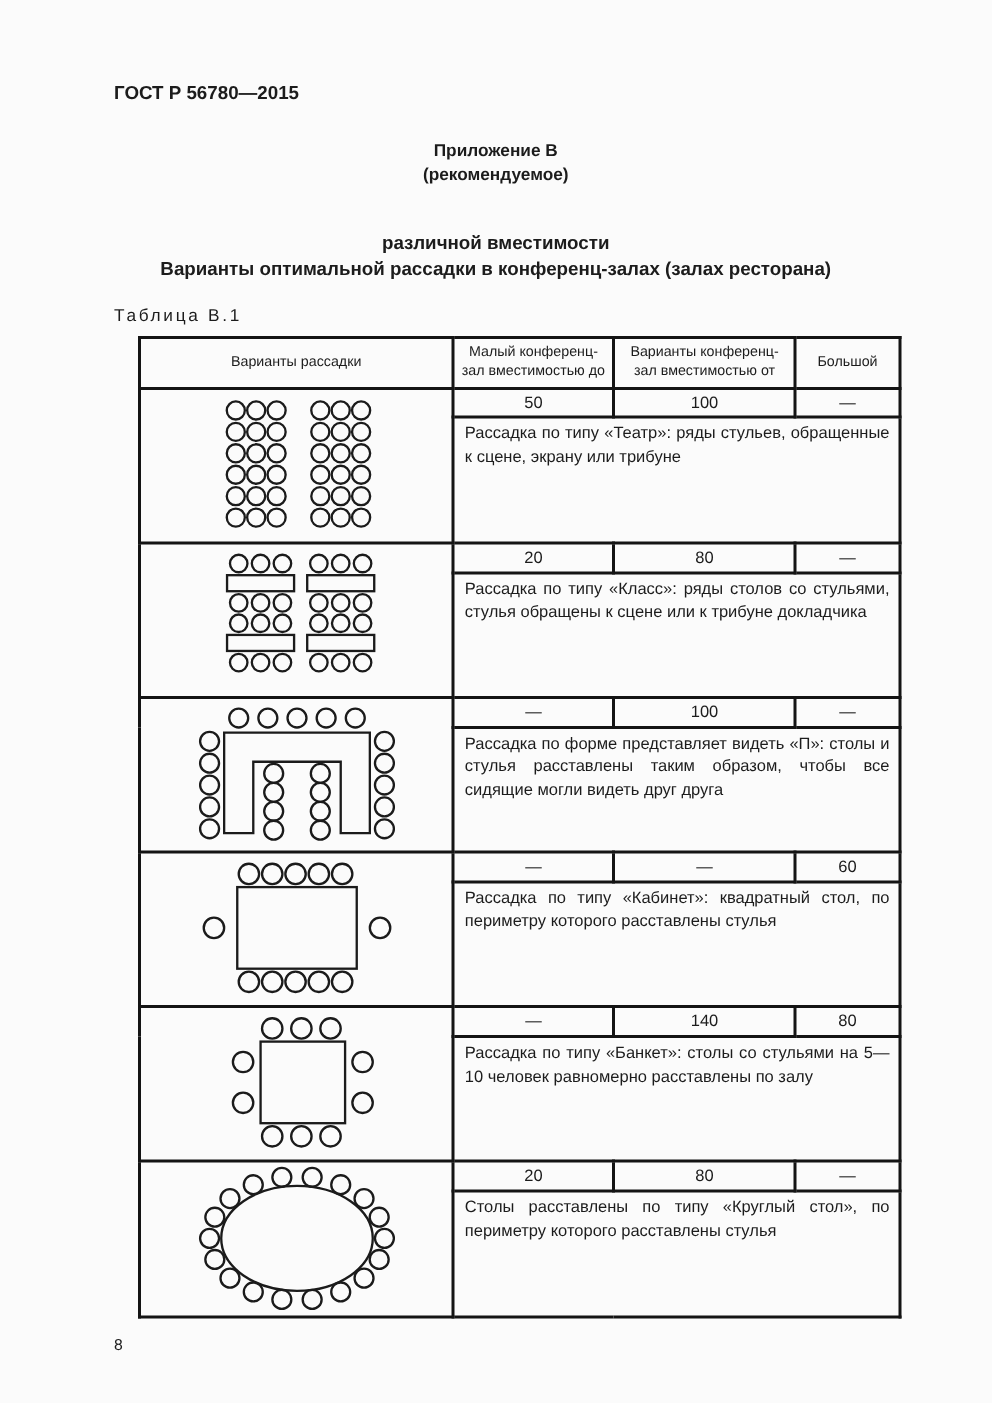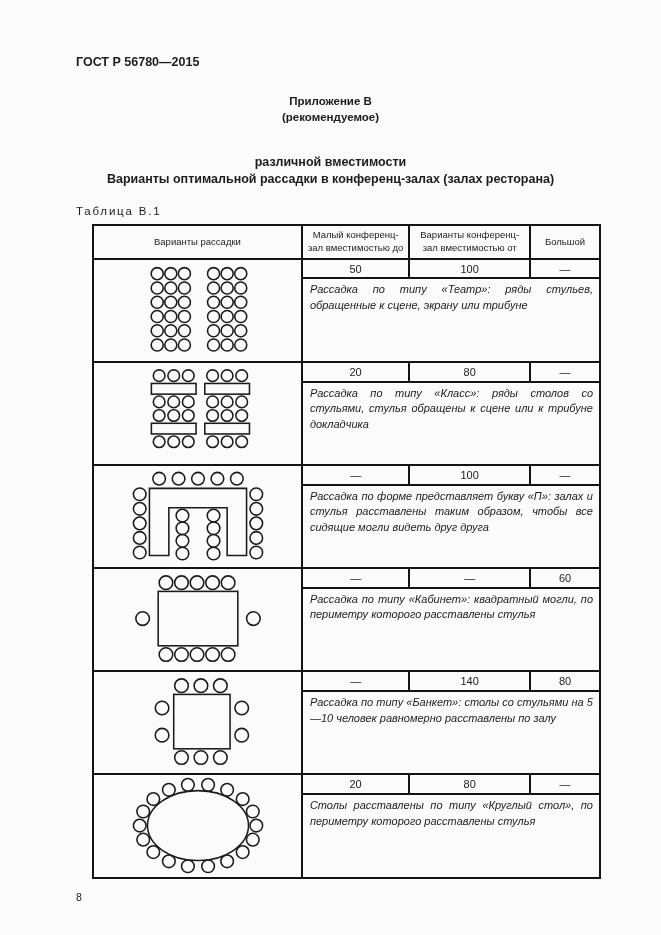--- a/index.html
+++ b/index.html
@@ -24,21 +24,21 @@
     height:34px;padding:3px 4px;
   }
   td.num{
     height:19px;text-align:center;vertical-align:middle;
     font-size:11px;padding:1px 2px;border-bottom:1px solid #141414;
   }
   tr.desc td{
     border-top:1px solid #141414;
     height:81px;vertical-align:top;
     font-size:11px;line-height:1.42;
-    padding:3px 6px 3px 7px;text-align:justify;font-style:italic;
+    padding:3px 6px 3px 7px;text-align:justify;
   }
   td.diagram-cell{text-align:center;vertical-align:middle;padding:2px;}
   td.diagram-cell svg{display:block;margin:0 auto;width:204px;}
   td.diagram-cell svg *{fill:none;stroke:#1b1b1b;stroke-width:1.6;}
   .page-num{margin-top:12px;font-size:10.5px;}
 </style>
 </head>
 <body>
 
 <div class="page">
@@ -190,21 +190,21 @@
               <circle cx="121" cy="75" r="6.5"></circle>
               <circle cx="89" cy="88" r="6.5"></circle>
               <circle cx="121" cy="88" r="6.5"></circle>
             </svg>
         </td>
         <td class="num">—</td>
         <td class="num">100</td>
         <td class="num">—</td>
       </tr>
       <tr class="desc">
-        <td colspan="3">Рассадка по форме представляет букву «П»: залах и стулья расставлены таким образом, чтобы все сидящие могли видеть друг друга</td>
+        <td colspan="3">Рассадка по форме представляет видеть «П»: столы и стулья расставлены таким образом, чтобы все сидящие могли видеть друг друга</td>
       </tr>
 
       <tr class="nums">
         <td class="diagram-cell" rowspan="2">
           <svg viewBox="0 0 210 100">
               <rect x="64" y="21" width="82" height="56"></rect>
               <circle cx="72" cy="12" r="7"></circle>
               <circle cx="72" cy="86" r="7"></circle>
               <circle cx="88" cy="12" r="7"></circle>
               <circle cx="88" cy="86" r="7"></circle>
@@ -216,21 +216,21 @@
               <circle cx="136" cy="86" r="7"></circle>
               <circle cx="48" cy="49" r="7"></circle>
               <circle cx="162" cy="49" r="7"></circle>
             </svg>
         </td>
         <td class="num">—</td>
         <td class="num">—</td>
         <td class="num">60</td>
       </tr>
       <tr class="desc">
-        <td colspan="3">Рассадка по типу «Кабинет»: квадратный могли, по периметру которого расставлены стулья</td>
+        <td colspan="3">Рассадка по типу «Кабинет»: квадратный стол, по периметру которого расставлены стулья</td>
       </tr>
 
       <tr class="nums">
         <td class="diagram-cell" rowspan="2">
           <svg viewBox="0 0 210 100">
               <rect x="80" y="21" width="58" height="56"></rect>
               <circle cx="88" cy="12" r="7"></circle>
               <circle cx="88" cy="86" r="7"></circle>
               <circle cx="108" cy="12" r="7"></circle>
               <circle cx="108" cy="86" r="7"></circle>

